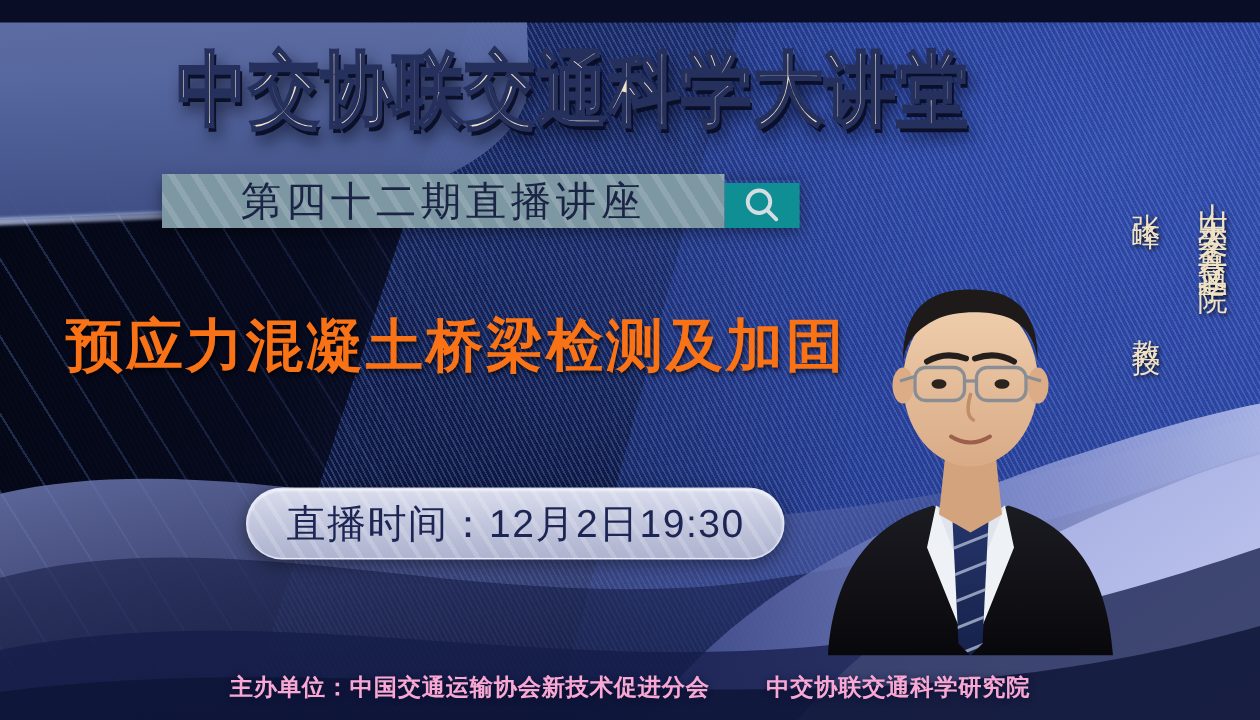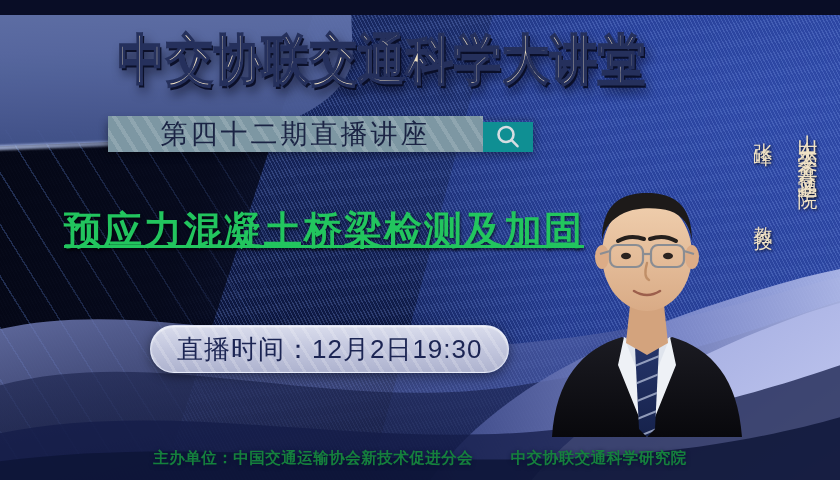--- a/index.html
+++ b/index.html
@@ -127,32 +127,31 @@
   }
   .search-box{
     width:50px;
     background:#0f8f93;
     display:flex; align-items:center; justify-content:center;
   }
   .search-box svg{ display:block; }
 
   
   .headline{
-    position:absolute; left:64px; top:190px;
+    position:absolute; left:44px; top:190px;
     font-size:38px; font-weight:bold;
-    color:#22c55e;
+    color:#f97316;
     letter-spacing:2px;
     white-space:nowrap;
     text-shadow:1px 2px 3px rgba(0,0,0,.6);
-    text-decoration:underline;
   }
 
   
   .time-pill{
-    position:absolute; left:150px; top:310px;
+    position:absolute; left:164px; top:310px;
     height:48px; padding:16px 26px;
     border-radius:24px;
     display:flex; align-items:center; justify-content:center;
     background:linear-gradient(180deg,#d9dcec 0%, #c3c7de 48%, #aeb3cf 100%);
     border:1px solid rgba(240,243,255,.7);
     box-shadow:0 3px 12px rgba(0,0,0,.45), inset 0 1px 2px rgba(255,255,255,.8);
     overflow:hidden;
   }
   .time-pill:before{
     content:""; position:absolute; inset:0;
@@ -188,21 +187,21 @@
   .v-role{
     right:64px; top:196px;
     font-size:19px;
     letter-spacing:6px;
   }
 
   
   .footer{
     position:absolute; left:0; right:0; bottom:26px;
     text-align:center;
-    color:#15803d;
+    color:#f9a8d4;
     font-size:15.5px;
     font-weight:bold;
     letter-spacing:.5px;
     text-shadow:0 1px 4px rgba(10,16,48,.9);
     white-space:nowrap;
   }
   .footer .gap{ display:inline-block; width:28px; }
 </style>
 </head>
 <body>

